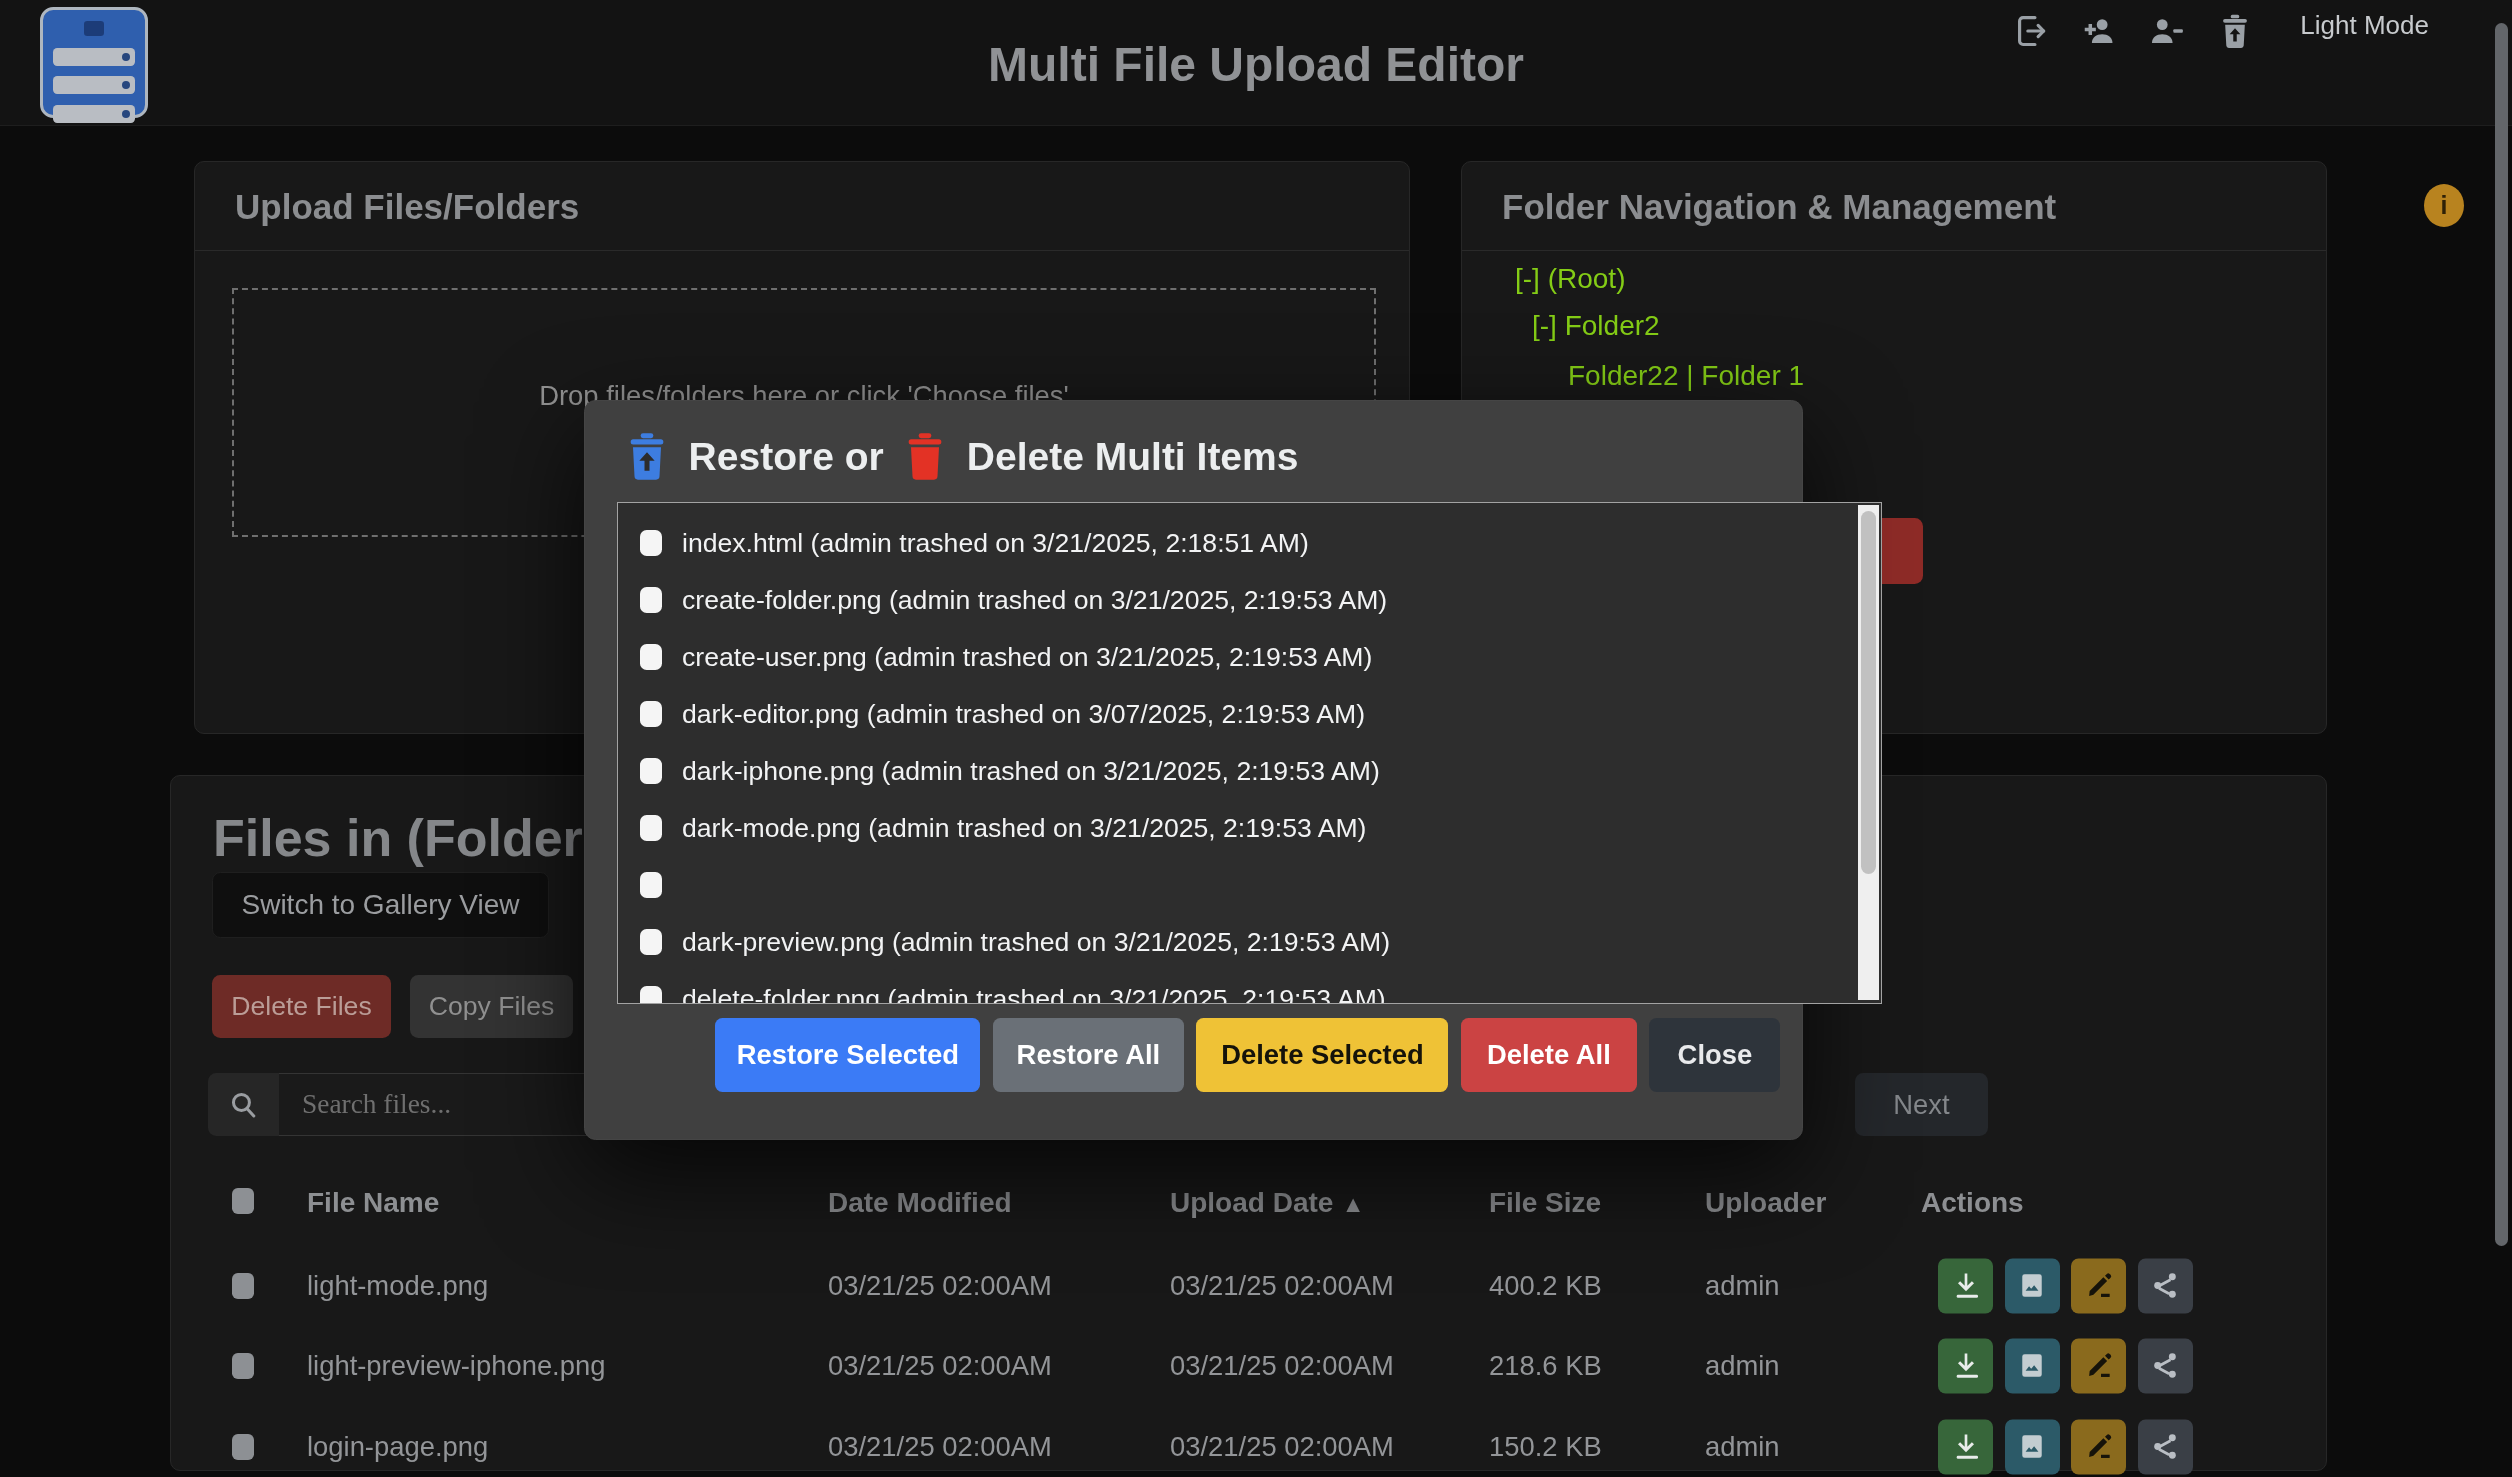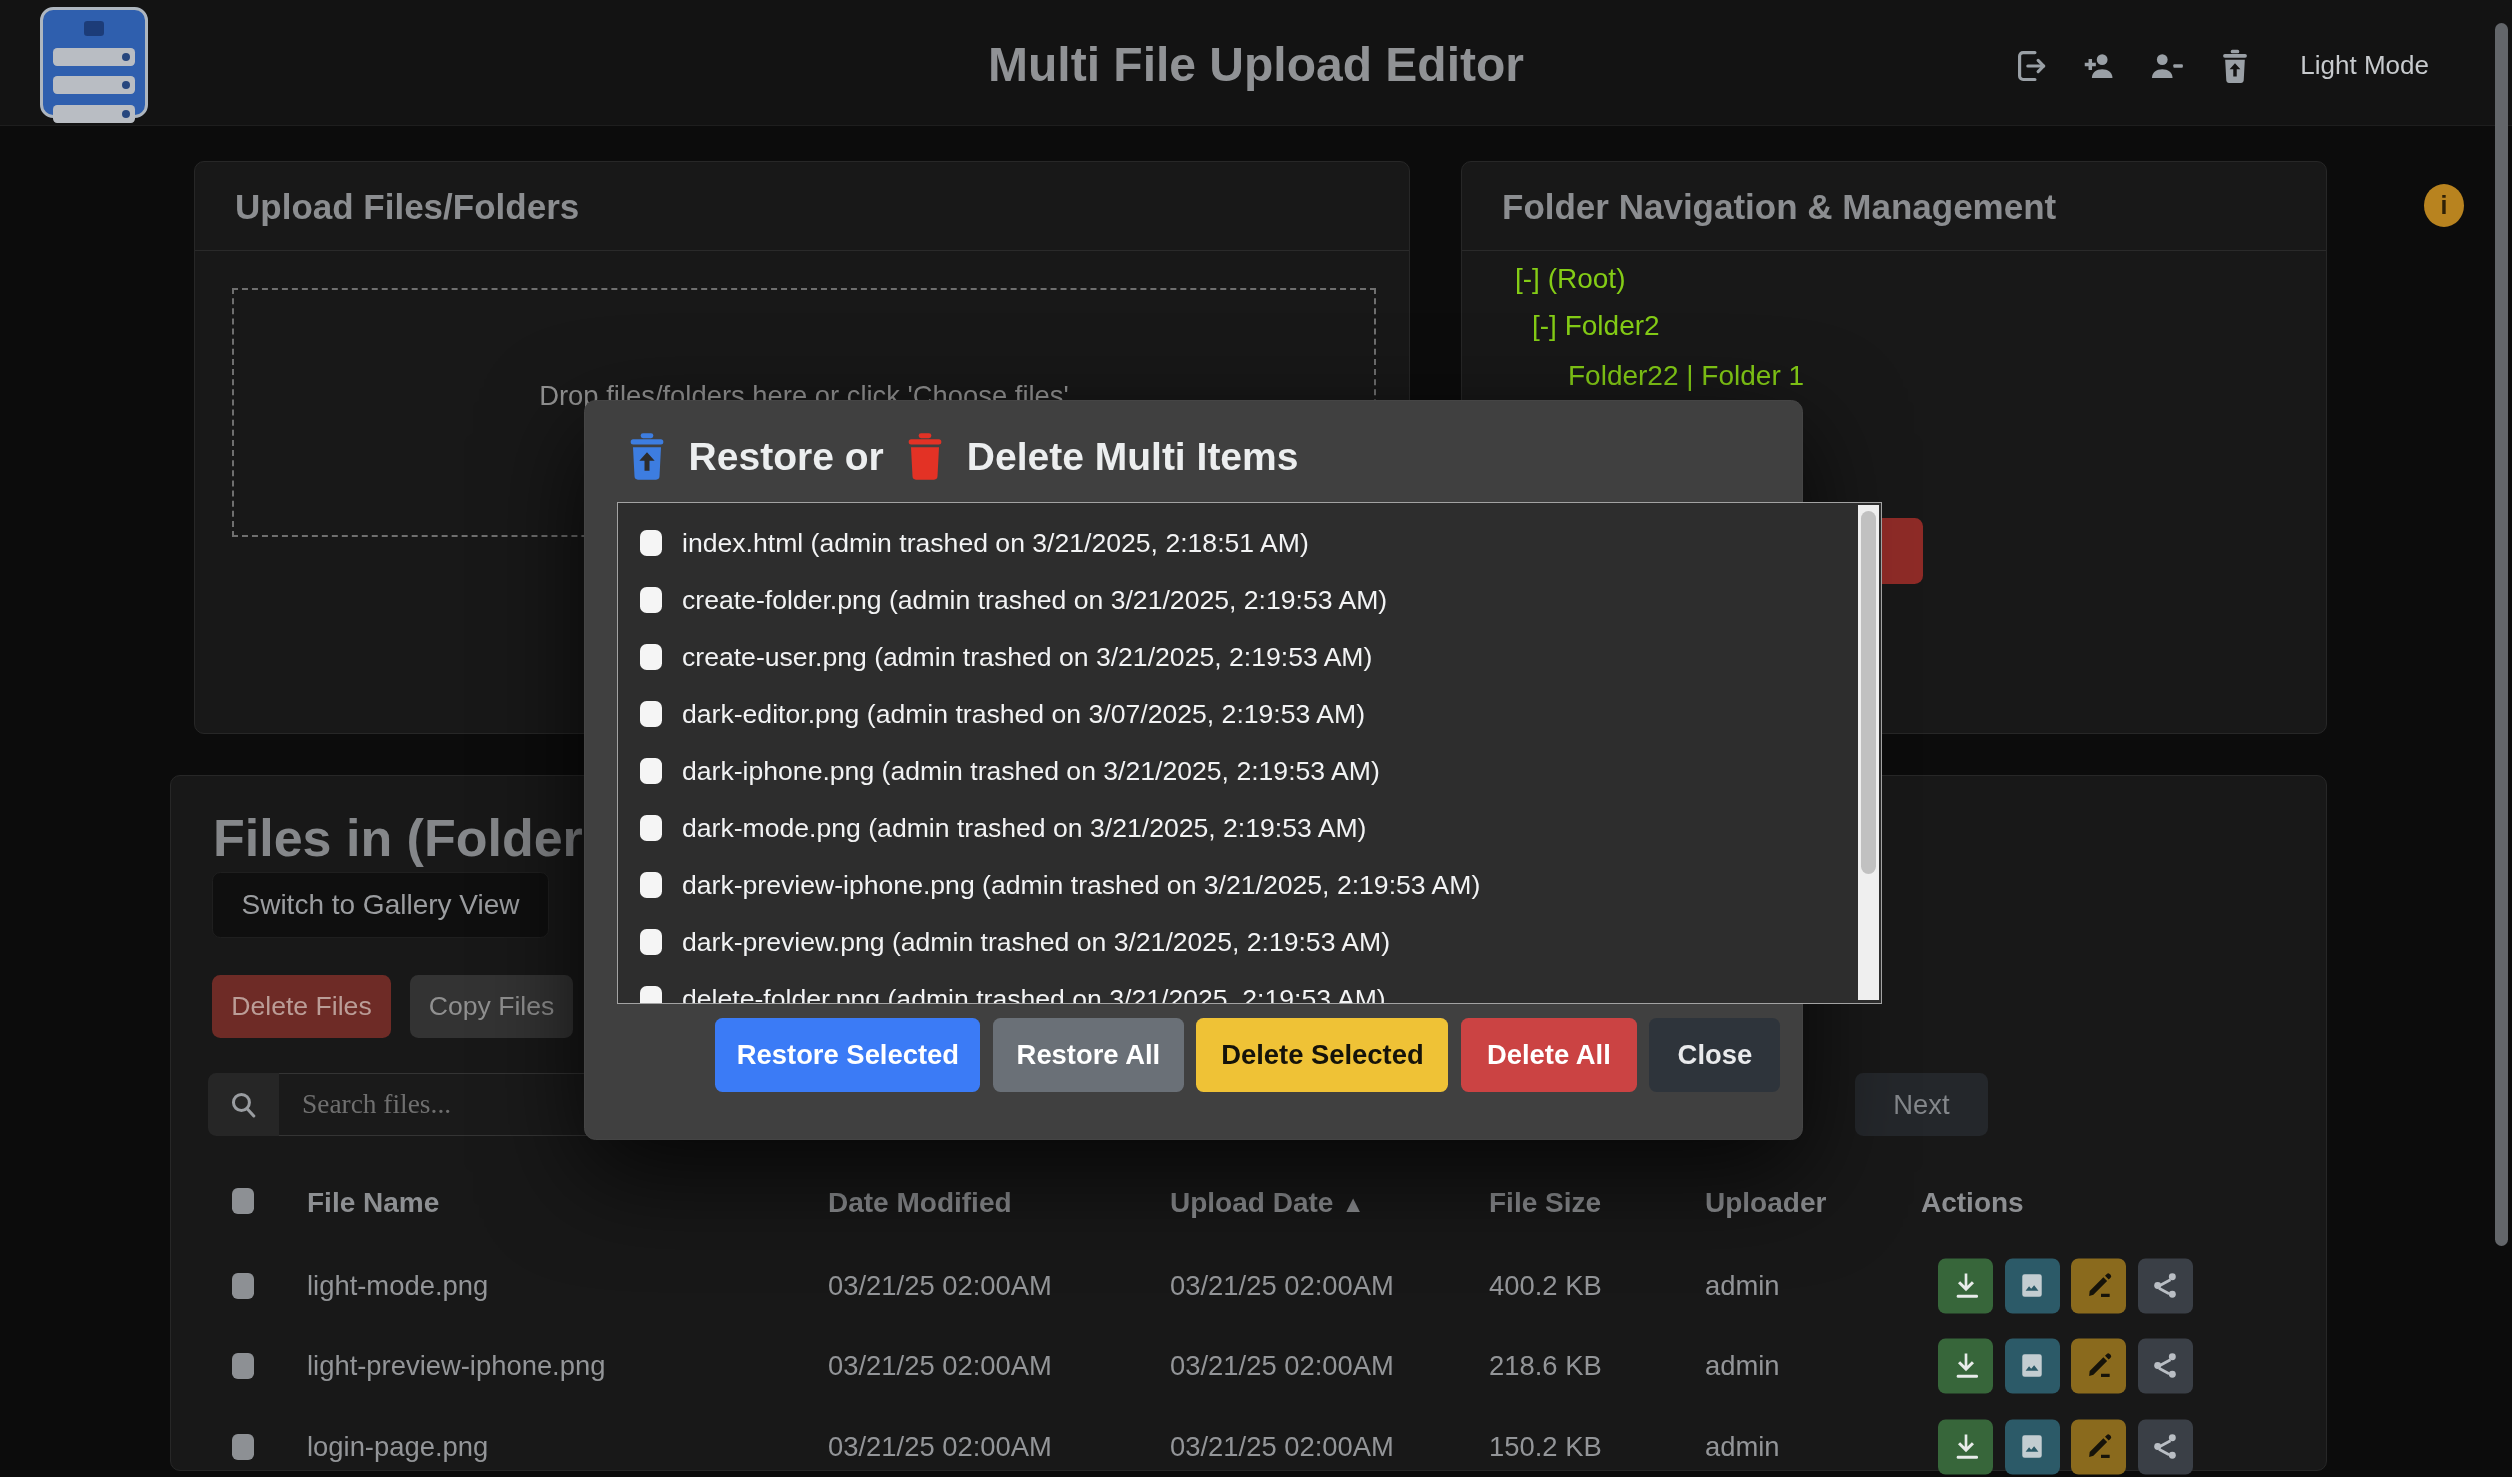--- a/index.html
+++ b/index.html
@@ -6,21 +6,21 @@
   .page{position:relative;width:2512px;height:1478px;background:#0c0c0c;overflow:hidden;
         font-family:"Liberation Sans","DejaVu Sans",sans-serif;color:#cfcfcf;}
   
   .header{position:absolute;left:0;top:0;width:100%;height:125px;background:#131313;border-bottom:1.7px solid #1e1e1e;}
   .logo{position:absolute;left:40px;top:6.6px;width:108px;height:111px;background:#2f5fae;border:3.3px solid #aeb6bf;border-radius:13.3px;box-sizing:border-box;}
   .logo .slot-sq{position:absolute;left:50%;transform:translateX(-50%);top:11.6px;width:20px;height:15px;background:#1c3c78;border-radius:3.3px;}
   .logo .bar{position:absolute;left:10px;right:10px;height:18.3px;background:#b9bdc3;border-radius:4.2px;}
   .logo .bar i{position:absolute;right:5px;top:5px;width:8.3px;height:8.3px;background:#27477e;border-radius:50%;}
   .logo .b1{top:38px}.logo .b2{top:66px}.logo .b3{top:95px}
   .app-title{position:absolute;left:50%;top:37px;transform:translateX(-50%);font-size:48px;font-weight:700;color:#909295;white-space:nowrap;}
-  .header-actions{position:absolute;right:83px;top:3px;height:125px;display:flex;align-items:center;gap:26px;}
+  .header-actions{position:absolute;right:83px;top:10px;height:125px;display:flex;gap:26px;}
   .hicon{width:42px;height:42px;display:flex;align-items:center;justify-content:center;cursor:pointer;}
   .hicon svg{width:38px;height:38px;}
   .theme-toggle{font-size:26px;color:#c7cacd;margin-left:18.3px;cursor:pointer;white-space:nowrap;}
   
   .panel{position:absolute;background:#181818;border:0.8px solid #272727;border-radius:10px;box-sizing:border-box;}
   .upload-panel{left:194px;top:161px;width:1216px;height:573px;}
   .folder-panel{left:1461px;top:161px;width:866px;height:573px;}
   .files-panel{left:170px;top:775px;width:2157px;height:696px;}
   .panel-title{position:absolute;left:40px;top:25px;font-size:35px;font-weight:700;color:#8b8d90;white-space:nowrap;}
   .panel-divider{position:absolute;left:0;right:0;top:88px;height:0;border-top:1.7px solid #2a2a2a;}
@@ -335,21 +335,20 @@
       <div class="trash-item">
           <div class="mcb"></div>
           <span>dark-iphone.png (admin trashed on 3/21/2025, 2:19:53 AM)</span>
         </div>
       <div class="trash-item">
           <div class="mcb"></div>
           <span>dark-mode.png (admin trashed on 3/21/2025, 2:19:53 AM)</span>
         </div>
       <div class="trash-item">
           <div class="mcb"></div>
-          <span>dark-preview-iphone.png (admin trashed on 3/21/2025, 2:19:53 AM)</span>
         </div>
       <div class="trash-item">
           <div class="mcb"></div>
           <span>dark-preview.png (admin trashed on 3/21/2025, 2:19:53 AM)</span>
         </div>
       <div class="trash-item">
           <div class="mcb"></div>
           <span>delete-folder.png (admin trashed on 3/21/2025, 2:19:53 AM)</span>
         </div>
       <div class="list-scroll">

